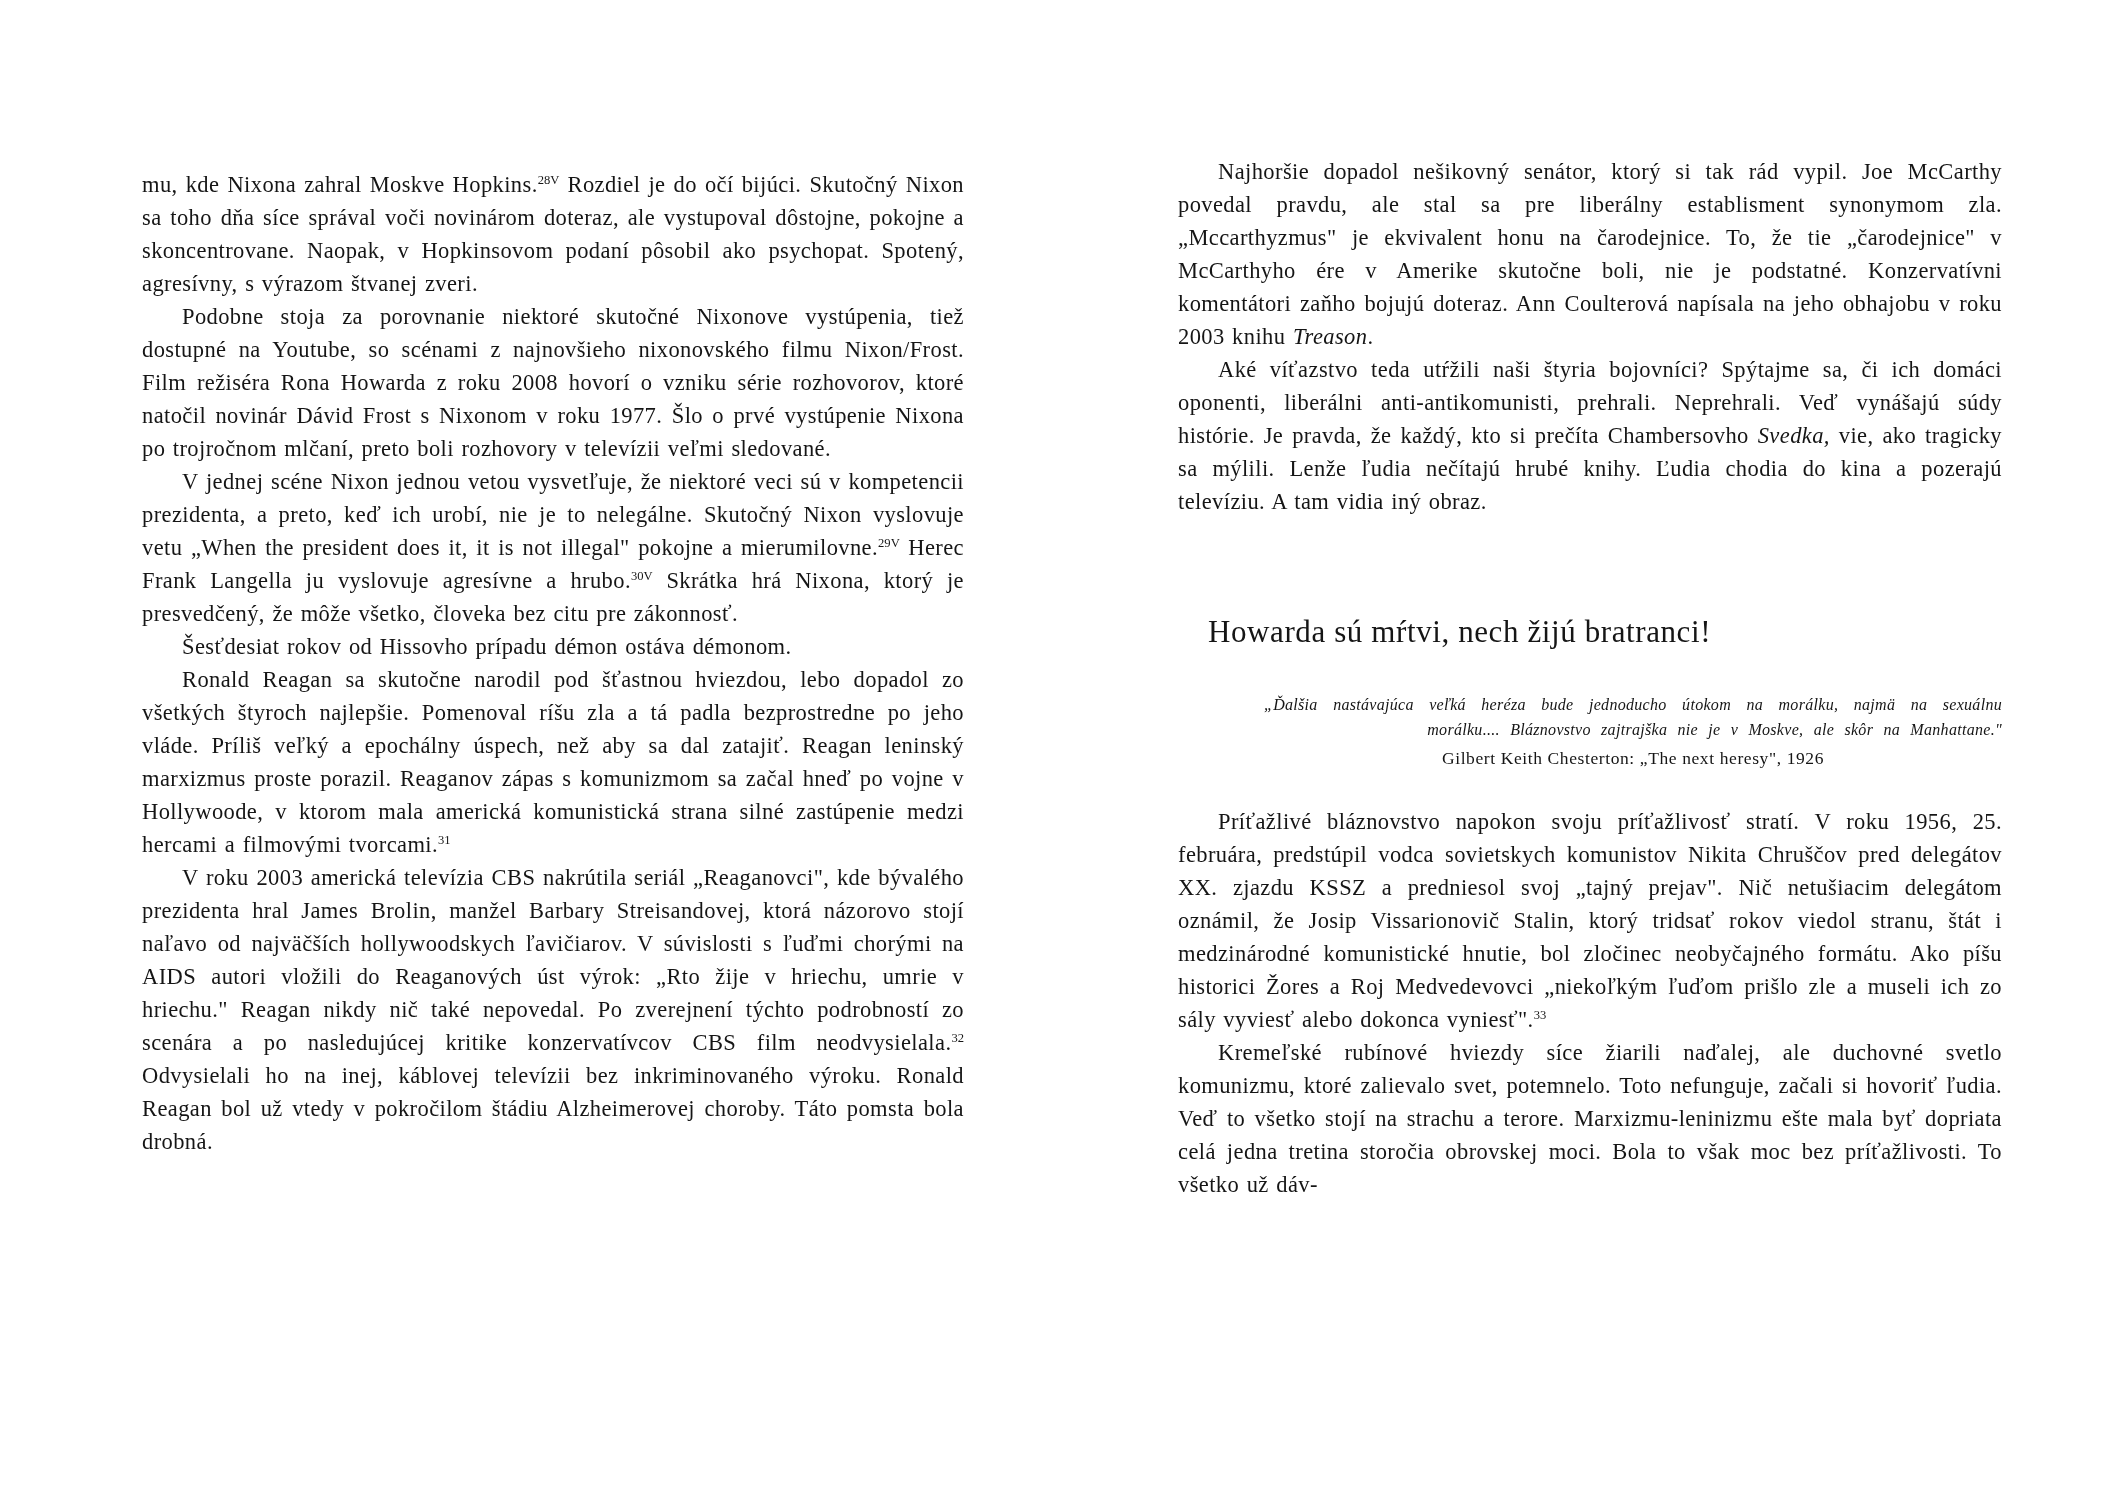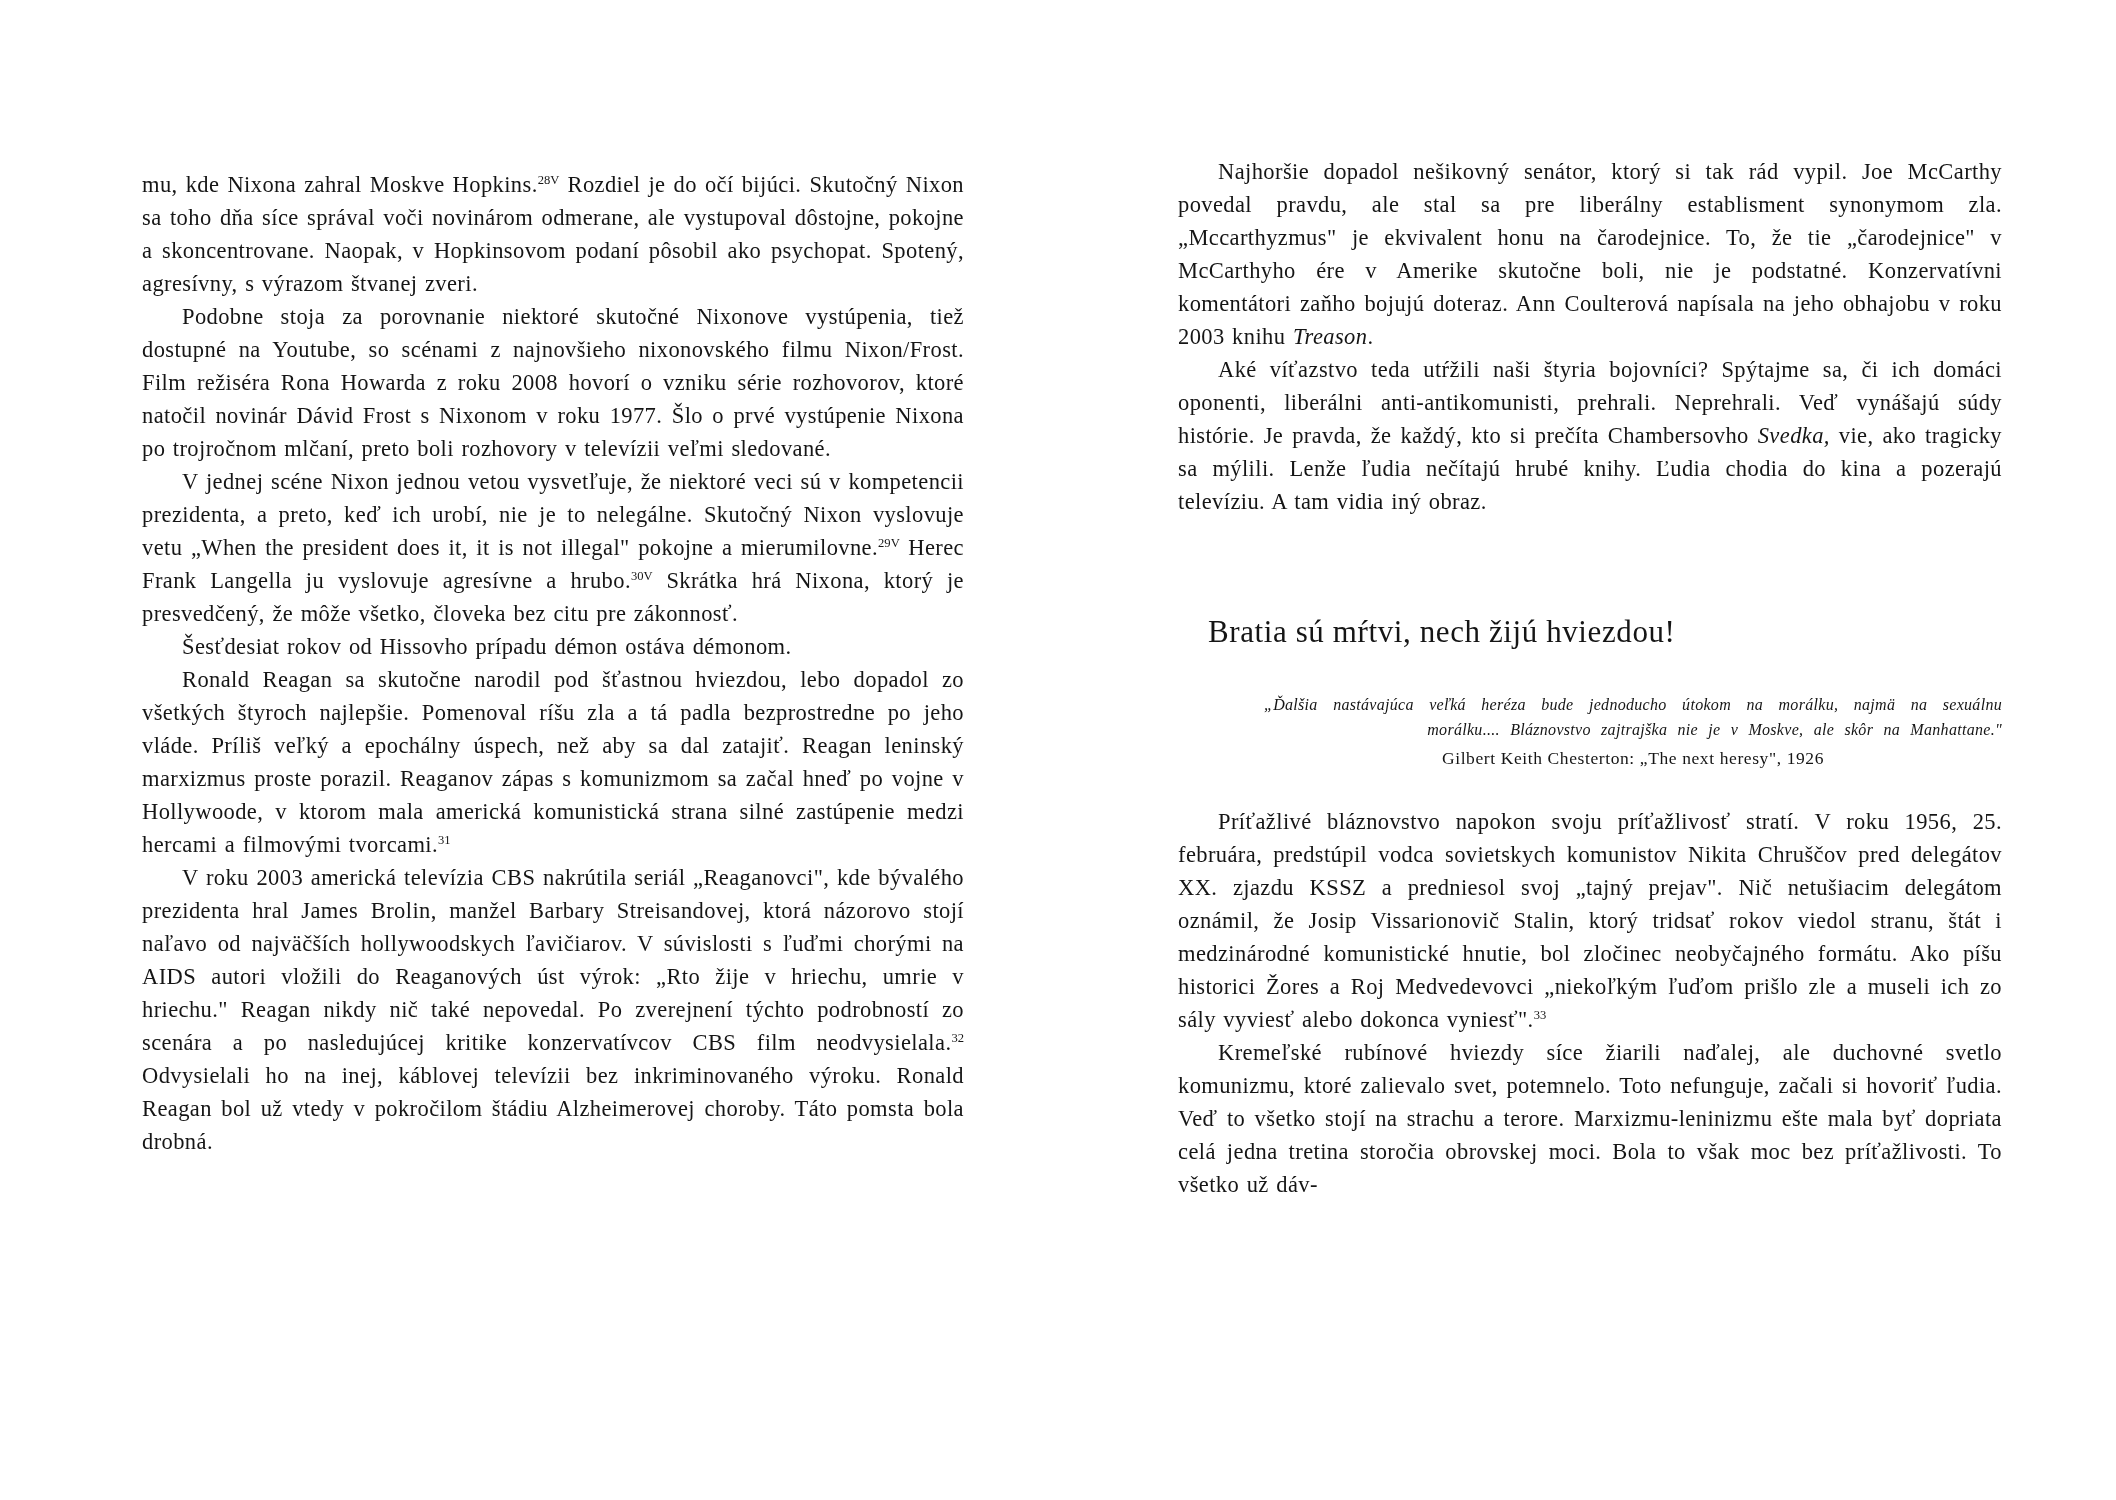--- a/index.html
+++ b/index.html
@@ -69,31 +69,31 @@
     text-align: center;
     letter-spacing: 0.6px;
     margin: 4px 0 0 0;
   }
 </style>
 </head>
 <body>
 
 <div class="spread">
   <section class="page left">
-      <p class="para"><span>mu, kde Nixona zahral Moskve Hopkins.</span><sup class="fn">28V</sup><span> Rozdiel je do očí bijúci. Skutočný Nixon sa toho dňa síce správal voči novinárom odmerane, ale vystupoval dôstojne, pokojne a skoncentrovane. Naopak, v Hopkinsovom podaní pôsobil ako psychopat. Spotený, agresívny, s výrazom štvanej zveri.</span></p>
+      <p class="para"><span>mu, kde Nixona zahral Moskve Hopkins.</span><sup class="fn">28V</sup><span> Rozdiel je do očí bijúci. Skutočný Nixon sa toho dňa síce správal voči novinárom doteraz, ale vystupoval dôstojne, pokojne a skoncentrovane. Naopak, v Hopkinsovom podaní pôsobil ako psychopat. Spotený, agresívny, s výrazom štvanej zveri.</span></p>
       <p class="para indent"><span>Podobne stoja za porovnanie niektoré skutočné Nixonove vystúpenia, tiež dostupné na Youtube, so scénami z najnovšieho nixonovského filmu Nixon/Frost. Film režiséra Rona Howarda z roku 2008 hovorí o vzniku série rozhovorov, ktoré natočil novinár Dávid Frost s Nixonom v roku 1977. Šlo o prvé vystúpenie Nixona po trojročnom mlčaní, preto boli rozhovory v televízii veľmi sledované.</span></p>
       <p class="para indent"><span>V jednej scéne Nixon jednou vetou vysvetľuje, že niektoré veci sú v kompetencii prezidenta, a preto, keď ich urobí, nie je to nelegálne. Skutočný Nixon vyslovuje vetu „When the president does it, it is not illegal" pokojne a mierumilovne.</span><sup class="fn">29V</sup><span> Herec Frank Langella ju vyslovuje agresívne a hrubo.</span><sup class="fn">30V</sup><span> Skrátka hrá Nixona, ktorý je presvedčený, že môže všetko, človeka bez citu pre zákonnosť.</span></p>
       <p class="para indent"><span>Šesťdesiat rokov od Hissovho prípadu démon ostáva démonom.</span></p>
       <p class="para indent"><span>Ronald Reagan sa skutočne narodil pod šťastnou hviezdou, lebo dopadol zo všetkých štyroch najlepšie. Pomenoval ríšu zla a tá padla bezprostredne po jeho vláde. Príliš veľký a epochálny úspech, než aby sa dal zatajiť. Reagan leninský marxizmus proste porazil. Reaganov zápas s komunizmom sa začal hneď po vojne v Hollywoode, v ktorom mala americká komunistická strana silné zastúpenie medzi hercami a filmovými tvorcami.</span><sup class="fn">31</sup></p>
       <p class="para indent"><span>V roku 2003 americká televízia CBS nakrútila seriál „Reaganovci", kde bývalého prezidenta hral James Brolin, manžel Barbary Streisandovej, ktorá názorovo stojí naľavo od najväčších hollywoodskych ľavičiarov. V súvislosti s ľuďmi chorými na AIDS autori vložili do Reaganových úst výrok: „Rto žije v hriechu, umrie v hriechu." Reagan nikdy nič také nepovedal. Po zverejnení týchto podrobností zo scenára a po nasledujúcej kritike konzervatívcov CBS film neodvysielala.</span><sup class="fn">32</sup><span> Odvysielali ho na inej, káblovej televízii bez inkriminovaného výroku. Ronald Reagan bol už vtedy v pokročilom štádiu Alzheimerovej choroby. Táto pomsta bola drobná.</span></p>
     </section>
   <section class="page right">
       <p class="para indent"><span>Najhoršie dopadol nešikovný senátor, ktorý si tak rád vypil. Joe McCarthy povedal pravdu, ale stal sa pre liberálny establisment synonymom zla. „Mccarthyzmus" je ekvivalent honu na čarodejnice. To, že tie „čarodejnice" v McCarthyho ére v Amerike skutočne boli, nie je podstatné. Konzervatívni komentátori zaňho bojujú doteraz. Ann Coulterová napísala na jeho obhajobu v roku 2003 knihu </span><span class="it">Treason</span><span>.</span></p>
       <p class="para indent"><span>Aké víťazstvo teda utŕžili naši štyria bojovníci? Spýtajme sa, či ich domáci oponenti, liberálni anti-antikomunisti, prehrali. Neprehrali. Veď vynášajú súdy histórie. Je pravda, že každý, kto si prečíta Chambersovho </span><span class="it">Svedka,</span><span> vie, ako tragicky sa mýlili. Lenže ľudia nečítajú hrubé knihy. Ľudia chodia do kina a pozerajú televíziu. A tam vidia iný obraz.</span></p>
-      <h2 class="heading">Bratia sú mŕtvi, nech žijú hviezdou!</h2>
+      <h2 class="heading">Howarda sú mŕtvi, nech žijú bratranci!</h2>
       <blockquote class="quote-block">
         <p class="quote-text">„Ďalšia nastávajúca veľká heréza bude jednoducho útokom na morálku, najmä na sexuálnu morálku.... Bláznovstvo zajtrajška nie je v Moskve, ale skôr na Manhattane."</p>
         <p class="quote-attribution">Gilbert Keith Chesterton: „The next heresy", 1926</p>
       </blockquote>
       <p class="para indent"><span>Príťažlivé bláznovstvo napokon svoju príťažlivosť stratí. V roku 1956, 25. februára, predstúpil vodca sovietskych komunistov Nikita Chruščov pred delegátov XX. zjazdu KSSZ a predniesol svoj „tajný prejav". Nič netušiacim delegátom oznámil, že Josip Vissarionovič Stalin, ktorý tridsať rokov viedol stranu, štát i medzinárodné komunistické hnutie, bol zločinec neobyčajného formátu. Ako píšu historici Žores a Roj Medvedevovci „niekoľkým ľuďom prišlo zle a museli ich zo sály vyviesť alebo dokonca vyniesť".</span><sup class="fn">33</sup></p>
       <p class="para indent"><span>Kremeľské rubínové hviezdy síce žiarili naďalej, ale duchovné svetlo komunizmu, ktoré zalievalo svet, potemnelo. Toto nefunguje, začali si hovoriť ľudia. Veď to všetko stojí na strachu a terore. Marxizmu-leninizmu ešte mala byť dopriata celá jedna tretina storočia obrovskej moci. Bola to však moc bez príťažlivosti. To všetko už dáv-</span></p>
     </section>
 </div>
 
 </body></html>

